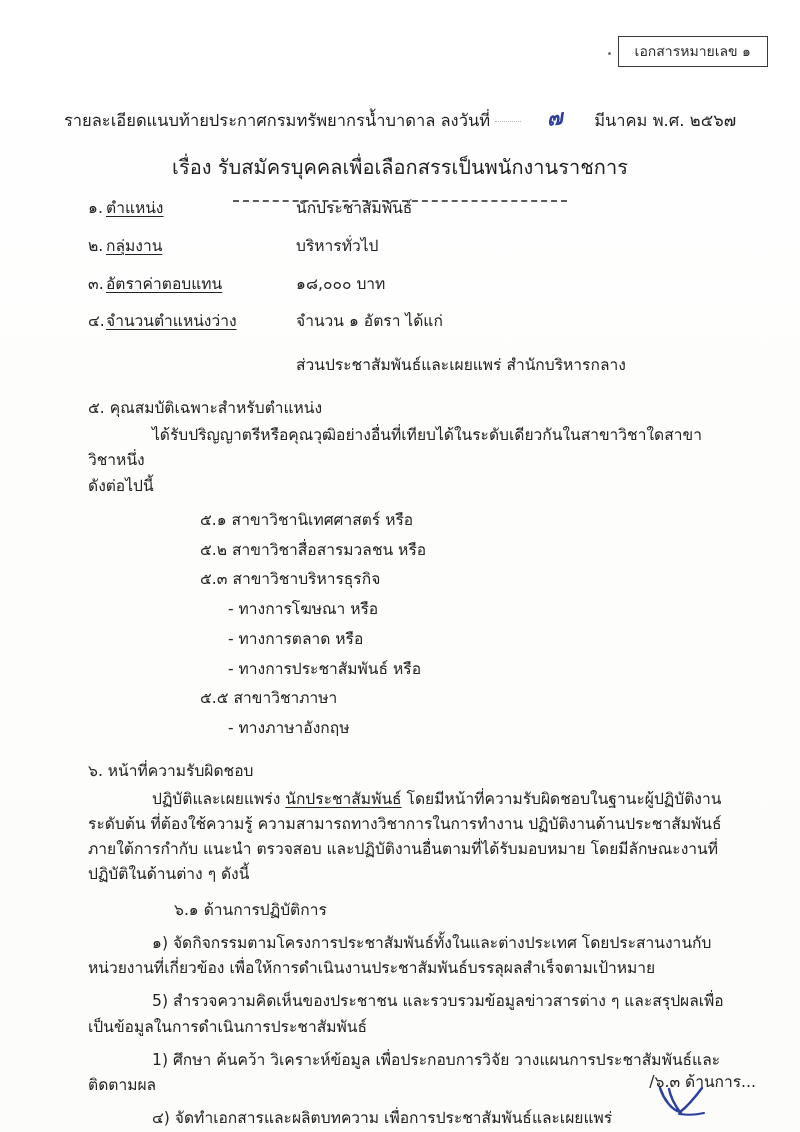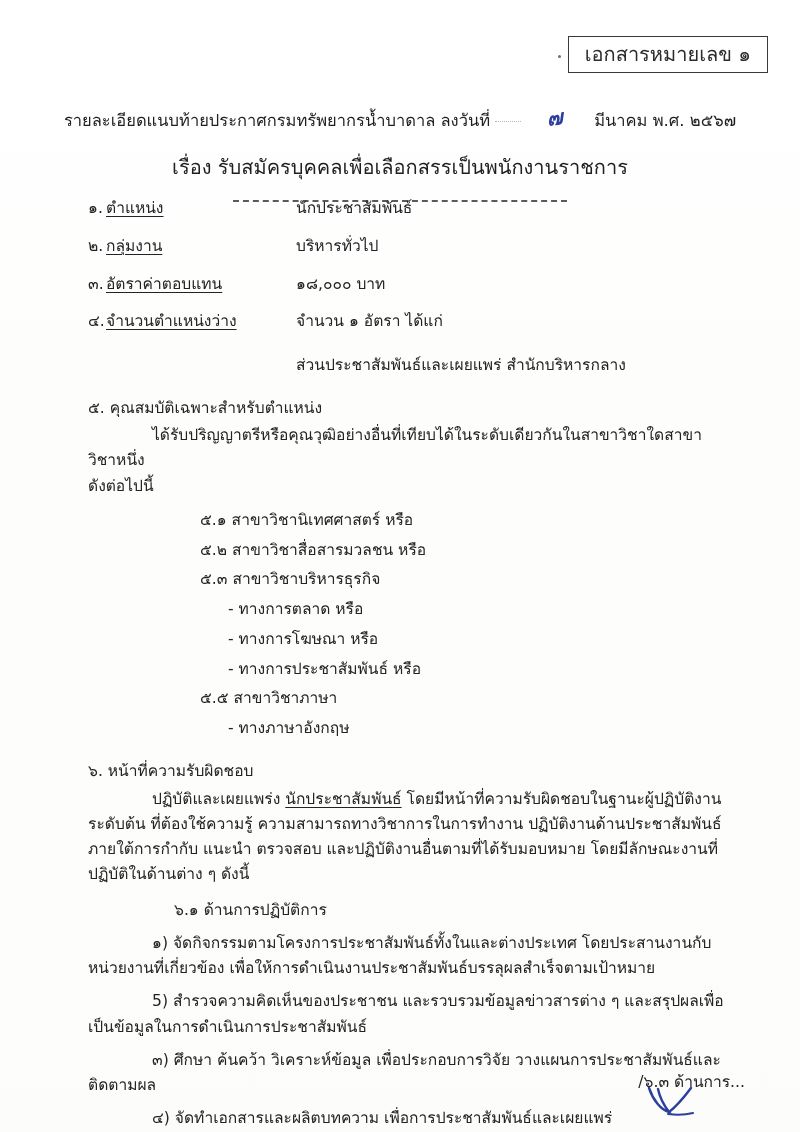--- a/index.html
+++ b/index.html
@@ -48,21 +48,21 @@
   .doc-label-dot {
     width: 3px;
     height: 3px;
     background: #6d6d6d;
     border-radius: 50%;
     margin-top: 4px;
   }
   .doc-label-box {
     border: 1.4px solid #3a3a3a;
     padding: 7px 16px 8px 16px;
-    font-size: 20px;
+    font-size: 14px;
     line-height: 1;
     color: #2b2b2b;
     white-space: nowrap;
     background: #fff;
   }
 
   
   .title-block {
     position: absolute;
     top: 104px;
@@ -183,21 +183,21 @@
     margin-bottom: 2px;
   }
   .num-item {
     text-indent: 64px;
     margin: 8px 0 0 0;
   }
 
   
   .footer {
     position: absolute;
-    right: 55px;
+    right: 44px;
     bottom: 38px;
     text-align: right;
     width: 260px;
   }
   .footer-text {
     font-size: 15.6px;
     color: #242424;
   }
   .footer-mark {
     position: absolute;
@@ -263,39 +263,39 @@
         <span>๕.</span>
         <span class="u">คุณสมบัติเฉพาะสำหรับตำแหน่ง</span>
       </div>
       <p class="para tight">ได้รับปริญญาตรีหรือคุณวุฒิอย่างอื่นที่เทียบได้ในระดับเดียวกันในสาขาวิชาใดสาขาวิชาหนึ่ง</p>
       <p class="para-cont">ดังต่อไปนี้</p>
 
       <ul class="sub-list">
         <li>๕.๑ สาขาวิชานิเทศศาสตร์ หรือ</li>
         <li>๕.๒ สาขาวิชาสื่อสารมวลชน หรือ</li>
         <li>๕.๓ สาขาวิชาบริหารธุรกิจ</li>
+        <li class="dash">- ทางการโฆษณา หรือ</li>
         <li class="dash">- ทางการตลาด หรือ</li>
-        <li class="dash">- ทางการโฆษณา หรือ</li>
         <li class="dash">- ทางการประชาสัมพันธ์ หรือ</li>
         <li>๕.๕ สาขาวิชาภาษา</li>
         <li class="dash">- ทางภาษาอังกฤษ</li>
       </ul>
 
       <div class="section-head">
         <span>๖.</span>
         <span class="u">หน้าที่ความรับผิดชอบ</span>
       </div>
       <p class="para tight">
         <span>ปฏิบัติและเผยแพร่ง </span><span class="u-inline">นักประชาสัมพันธ์</span><span> โดยมีหน้าที่ความรับผิดชอบในฐานะผู้ปฏิบัติงานระดับต้น ที่ต้องใช้ความรู้ ความสามารถทางวิชาการในการทำงาน ปฏิบัติงานด้านประชาสัมพันธ์ ภายใต้การกำกับ แนะนำ ตรวจสอบ และปฏิบัติงานอื่นตามที่ได้รับมอบหมาย โดยมีลักษณะงานที่ปฏิบัติในด้านต่าง ๆ ดังนี้</span>
       </p>
 
       <div class="sub-head">๖.๑ ด้านการปฏิบัติการ</div>
       <p class="num-item">๑) จัดกิจกรรมตามโครงการประชาสัมพันธ์ทั้งในและต่างประเทศ โดยประสานงานกับหน่วยงานที่เกี่ยวข้อง เพื่อให้การดำเนินงานประชาสัมพันธ์บรรลุผลสำเร็จตามเป้าหมาย</p>
       <p class="num-item">5) สำรวจความคิดเห็นของประชาชน และรวบรวมข้อมูลข่าวสารต่าง ๆ และสรุปผลเพื่อเป็นข้อมูลในการดำเนินการประชาสัมพันธ์</p>
-      <p class="num-item">๓) ศึกษา ค้นคว้า วิเคราะห์ข้อมูล เพื่อประกอบการวิจัย วางแผนการประชาสัมพันธ์และติดตามผล</p>
+      <p class="num-item">1) ศึกษา ค้นคว้า วิเคราะห์ข้อมูล เพื่อประกอบการวิจัย วางแผนการประชาสัมพันธ์และติดตามผล</p>
       <p class="num-item">๔) จัดทำเอกสารและผลิตบทความ เพื่อการประชาสัมพันธ์และเผยแพร่</p>
 
     </div>
 
     <div class="footer">
       <div class="footer-text">/๖.๓ ด้านการ...</div>
       <svg class="footer-mark" viewBox="0 0 70 40">
         <path d="M6 4 C10 16, 18 26, 26 28 C20 20, 16 10, 15 5" fill="none" stroke="#2b3f9e" stroke-width="2.4" stroke-linecap="round"></path>
         <path d="M26 28 C34 22, 42 12, 48 4" fill="none" stroke="#2b3f9e" stroke-width="2.4" stroke-linecap="round"></path>
         <path d="M25 30 C33 31, 42 31, 50 29" fill="none" stroke="#2b3f9e" stroke-width="2.1" stroke-linecap="round"></path>

